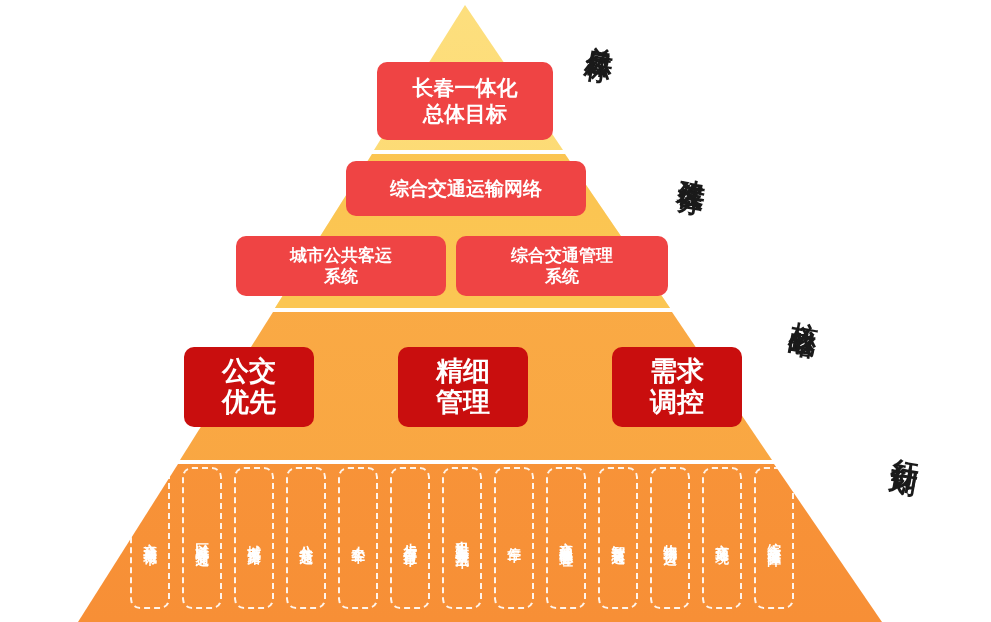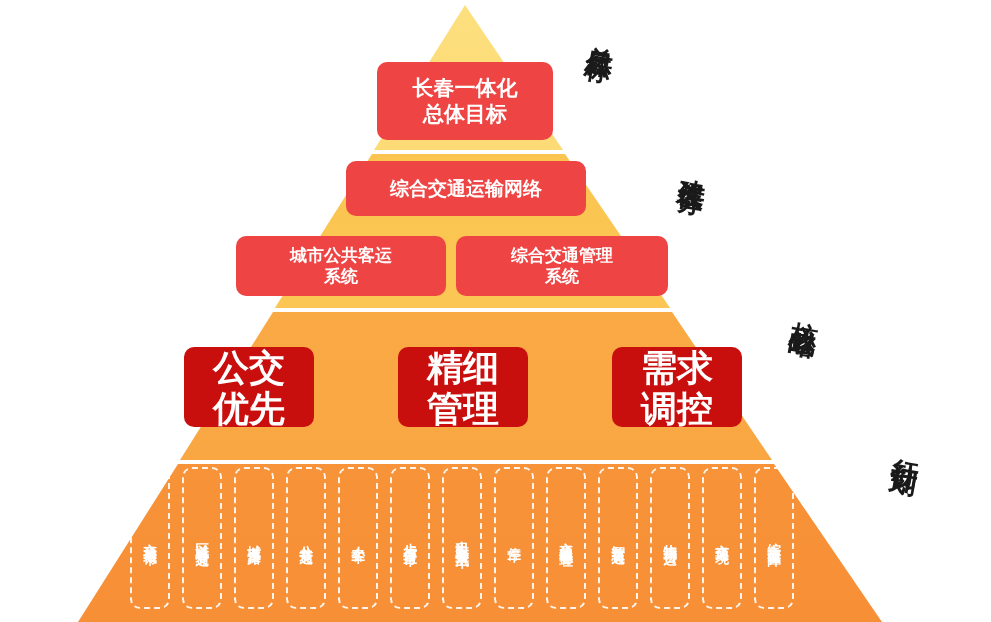--- a/index.html
+++ b/index.html
@@ -50,22 +50,22 @@
   .system-box-1 { left: 236px; width: 210px; }
   .system-box-2 { left: 456px; width: 212px; }
 
   .strategy-row {
     position: absolute; left: 184px; top: 347px; width: 558px; height: 80px;
     display: flex; justify-content: space-between;
   }
   .strategy-box {
     width: 130px; height: 80px;
     background: #c90e0e; border-radius: 10px;
-    color: #fff; font-weight: bold; font-size: 36px; line-height: 1.15;
-    display: flex; flex-direction: column; align-items: center; justify-content: space-between;
+    color: #fff; font-weight: bold; font-size: 27px; line-height: 1.15;
+    display: flex; flex-direction: column; align-items: center; justify-content: center;
     text-align: center;
   }
 
   
   .action-row {
     position: absolute; left: 122px; top: 467px; width: 680px; height: 142px;
     display: flex; justify-content: center; gap: 12px;
   }
   .action-item {
     width: 40px; height: 142px;

